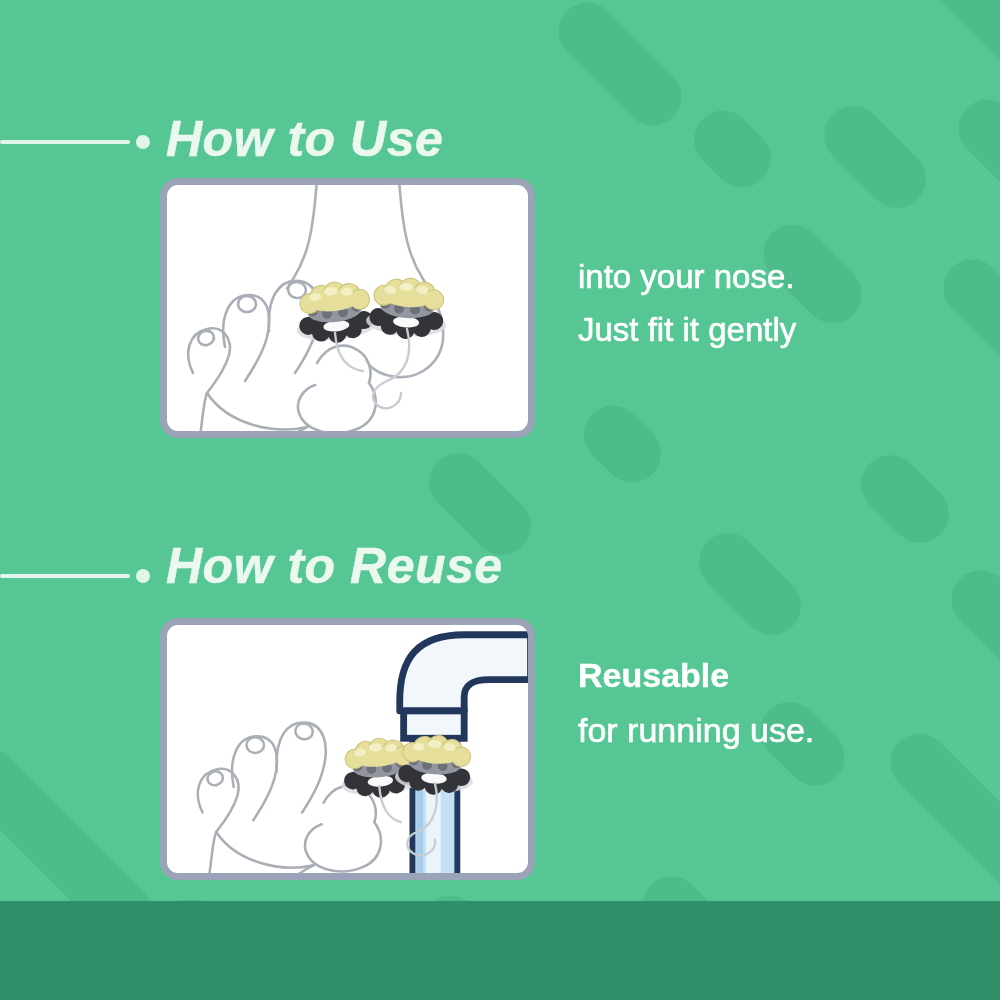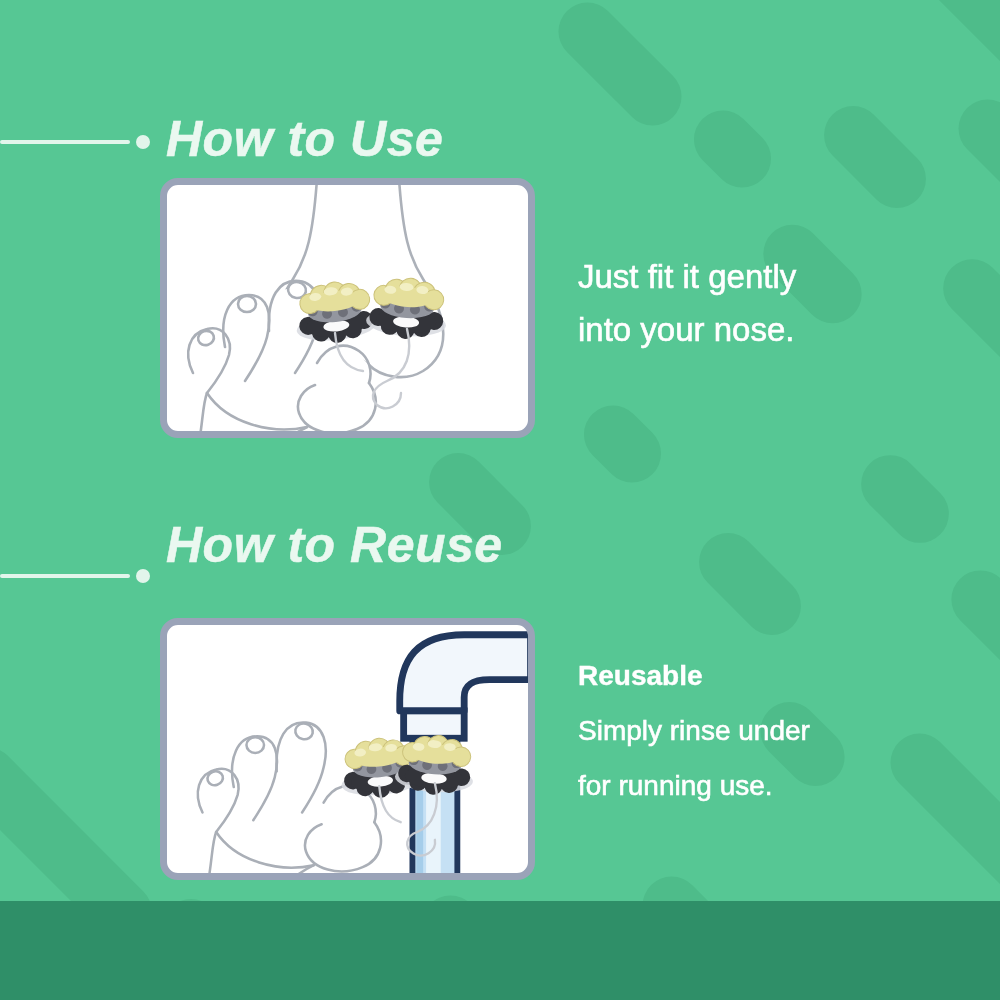--- a/index.html
+++ b/index.html
@@ -26,21 +26,21 @@
     overflow:hidden;box-sizing:border-box;
   }
   .card svg{display:block;width:100%;height:100%;}
   
   .caption{position:absolute;left:578px;color:#FFFFFF;}
   .caption p{
     margin:0;font-size:33px;line-height:53px;font-weight:400;
     -webkit-text-stroke:0.6px #FFFFFF;white-space:nowrap;
   }
   .caption .lead{font-weight:bold;font-size:34px;-webkit-text-stroke:0.4px #FFFFFF;}
-  .caption.c2 p{font-size:28px;line-height:55px;}
+  .caption.c2 p{font-size:34px;line-height:55px;}
 </style>
 </head>
 <body>
 
 <div class="canvas">
 
   <div>
     <div class="cap" style="left:812px;top:-52px;width:290px;"></div>
     <div class="cap" style="left:545px;top:35px;width:150px;"></div>
     <div class="cap" style="left:690px;top:120px;width:85px;"></div>
@@ -128,27 +128,27 @@
       <use href="#nosefilter" transform="translate(240,124) rotate(4)"></use>
 
       <g stroke="#C9CCD2" stroke-width="2.4" fill="none" stroke-linecap="round">
         <path d="M168,148 C170,172 180,184 196,186"></path>
         <path d="M240,144 C246,168 240,188 220,196 C206,202 202,212 210,220 C220,228 234,220 234,208"></path>
       </g>
     </svg>
   </div>
 
   <div class="caption c1" style="top:250px;">
+    <p>into your nose.</p>
     <p>Just fit it gently</p>
-    <p>into your nose.</p>
   </div>
 
   <span class="lead-line" style="top:574px;"></span>
   <span class="lead-dot" style="top:569px;"></span>
-  <h2 class="heading" style="top:516px;text-align:center;">How to Reuse</h2>
+  <h2 class="heading" style="top:537px;text-align:center;">How to Reuse</h2>
 
   <div class="card" style="top:618px;height:262px;">
     <svg viewBox="0 0 361 254">
 
       <g>
         <rect x="247" y="100" width="46" height="170" fill="#C5E0F4" stroke="#21375C" stroke-width="6"></rect>
         <rect x="251" y="106" width="7" height="164" fill="#A5CDEA"></rect>
         <rect x="261" y="106" width="15" height="164" fill="#E9F4FB"></rect>
       </g>
 
@@ -164,17 +164,16 @@
 
       <g stroke="#C9CCD2" stroke-width="2.4" fill="none" stroke-linecap="round">
         <path d="M213,165 C215,187 222,198 235,202"></path>
         <path d="M270,162 C276,186 268,206 252,212 C240,216 238,228 248,234 C258,240 272,232 270,220"></path>
       </g>
     </svg>
   </div>
 
   <div class="caption c2" style="top:648px;">
     <p class="lead">Reusable</p>
-    <p>Simply rinse under</p>
     <p>for running use.</p>
   </div>
 
 </div>
 
 </body></html>

